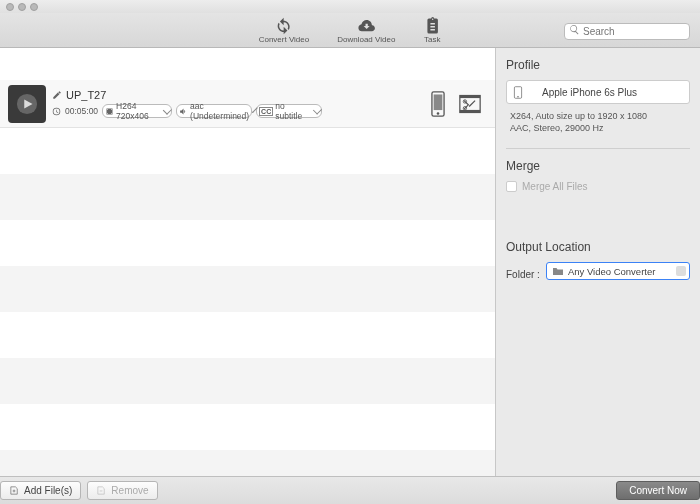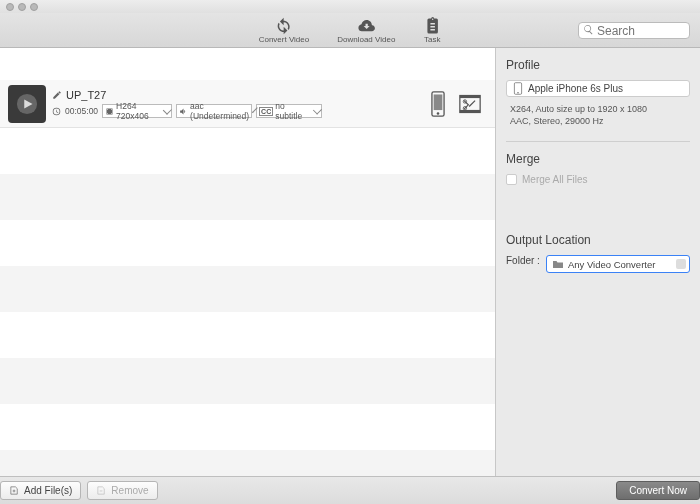--- a/index.html
+++ b/index.html
@@ -8,60 +8,60 @@
 
 .titlebar { height: 13px; background: linear-gradient(#ededed,#e0e0e0); display:flex; align-items:center; padding-left:6px; gap:4px; }
 .tl-dot { width:8px; height:8px; border-radius:50%; background:#b9b9b9; border:1px solid #a0a0a0; }
 
 
 .toolbar { height: 35px; background: linear-gradient(#e4e4e4,#d7d7d7); border-bottom:1px solid #b8b8b8; display:flex; align-items:center; position:relative; }
 .tb-center { position:absolute; left:50%; transform:translateX(-50%); display:flex; gap:28px; }
 .tb-item { display:flex; flex-direction:column; align-items:center; font-size:8px; color:#555; cursor:pointer; }
 .tb-item svg { width:18px; height:18px; fill:#555; }
 .search-wrap { margin-left:auto; margin-right:10px; }
-.search-input { width:112px; height:17px; border-radius:4px; border:1px solid #bbb; background:#fff; font-size:12px; padding:0 4px 0 18px; color:#888; }
+.search-input { width:126px; height:17px; border-radius:4px; border:1px solid #bbb; background:#fff; font-size:10px; padding:0 4px 0 18px; color:#888; }
 .search-wrap { position:relative; }
 .search-wrap svg { position:absolute; left:5px; top:3px; width:11px; height:11px; fill:#888; }
 
 
 .main { display:flex; height: calc(100% - 13px - 35px - 28px); }
 .left { width: 496px; background:#fff; border-right:1px solid #c7c7c7; overflow:hidden; }
 .right { flex:1; background:#eaeaea; padding:10px 10px; font-size:11px; color:#444; }
 
 
 .file-item { height:48px; background:#f8f8f8; border-bottom:1px solid #e3e3e3; display:flex; align-items:center; padding:5px 8px; gap:6px;margin-top:32px; }
 .thumb { width:38px; height:38px; background:#3a3a3a; border-radius:4px; display:flex; align-items:center; justify-content:center; }
 .thumb svg { width:22px; height:22px; fill:#bbb; }
 .file-meta { flex:1; display:flex; flex-direction:column; gap:3px; }
 .fname-row { display:flex; align-items:center; gap:4px; font-size:11px; color:#333; }
 .fname-row svg { width:10px; height:10px; fill:#666; }
 .controls-row { display:flex; align-items:center; gap:4px; font-size:8.5px; color:#555; }
 .controls-row svg { width:9px; height:9px; fill:#666; flex-shrink:0; }
-.mini-sel { height:14px; border:1px solid #bbb; background:#fff; font-size:8.5px; padding:0 2px; border-radius:0; display:flex; align-items:center; gap:2px; }
+.mini-sel { height:14px; border:1px solid #bbb; background:#fff; font-size:8.5px; padding:0 2px; border-radius:6px; display:flex; align-items:center; gap:2px; }
 .mini-sel::after { content:""; width:6px; height:6px; border-right:1px solid #888; border-bottom:1px solid #888; transform:rotate(45deg) translateY(-2px); margin-left:2px; }
 .mini-sel.wide { width:70px; }
 .mini-sel.med { width:76px; }
 .mini-sel.cc { width:66px; }
 .end-icons { display:flex; gap:10px; margin-left:auto; padding-right:6px; }
 .end-icons svg { width:22px; height:26px; fill:#555; }
 
 
 .stripe { height:46px; }
 .stripe:nth-child(odd) { background:#f4f4f4; }
 .stripe:nth-child(even) { background:#fff; }
 
 
 .sect-title { font-size:12px; color:#444; margin-bottom:8px; }
-.profile-sel { background:#fff; border:1px solid #ccc; border-radius:3px; height:17px; display:flex; align-items:center; gap:5px; padding:0 6px; font-size:10px; margin-bottom:6px; }
+.profile-sel { background:#fff; border:1px solid #ccc; border-radius:3px; height:24px; display:flex; align-items:center; gap:19px; padding:0 6px; font-size:10px; margin-bottom:6px; }
 .profile-sel svg { width:10px; height:13px; fill:#666; }
 .profile-desc { font-size:9px; color:#555; line-height:1.35; padding-left:4px; margin-bottom:14px; }
 .hr { border:0; border-top:1px solid #cfcfcf; margin:6px 0 10px; }
 .merge-row { display:flex; align-items:center; gap:5px; font-size:10px; color:#aaa; margin-bottom:48px; }
 .chk { width:11px; height:11px; border:1px solid #ccc; border-radius:2px; background:#fff; }
-.folder-row { display:flex; align-items:flex-start; gap:6px; font-size:10px; color:#444; }
+.folder-row { display:flex; align-items:flex-end; gap:6px; font-size:10px; color:#444; }
 .folder-sel { flex:1; background:#fff; border:1px solid #3b82f6; border-radius:3px; height:18px; display:flex; align-items:center; gap:4px; padding:0 5px; font-size:9.5px; position:relative; }
 .folder-sel svg { width:12px; height:10px; fill:#888; }
 .folder-sel::after { content:""; position:absolute; right:3px; top:3px; width:10px; height:10px; background:#ddd; border-radius:2px; }
 
 
 .bottom { height:28px; background:linear-gradient(#e8e8e8,#dcdcdc); border-top:1px solid #bfbfbf; display:flex; align-items:center; padding:0 0; gap:6px; }
 .btn { height:19px; border:1px solid #b5b5b5; border-radius:3px; background:linear-gradient(#fdfdfd,#ececec); font-size:10px; color:#444; display:flex; align-items:center; gap:4px; padding:0 8px; cursor:pointer; }
 .btn svg { width:11px; height:11px; fill:#666; }
 .btn.disabled { color:#aaa; }
 .btn.primary { background:linear-gradient(#8a8a8a,#6e6e6e); color:#fff; border-color:#5e5e5e; margin-left:auto; padding:0 12px; }

